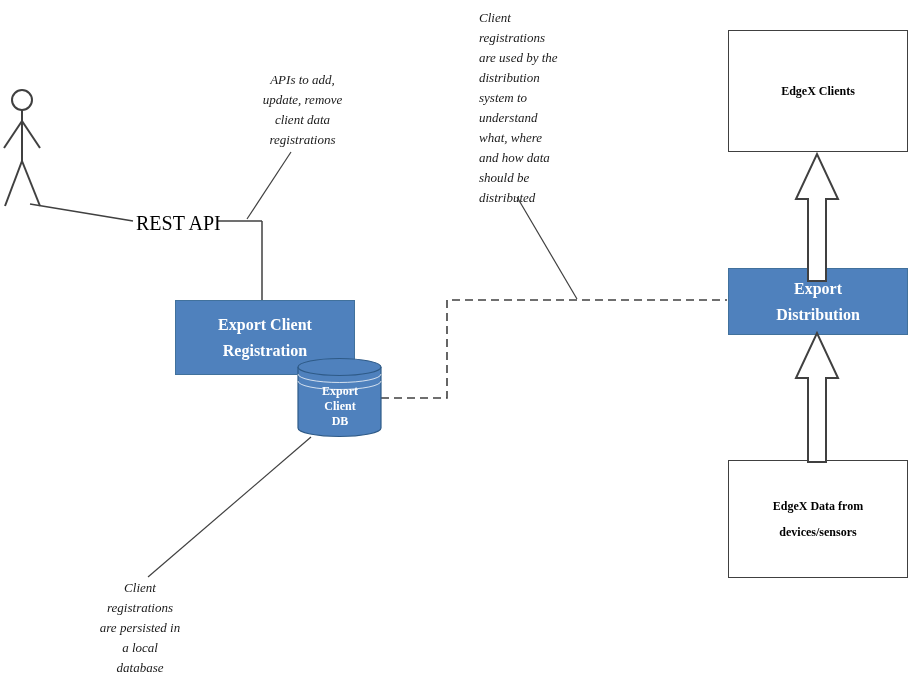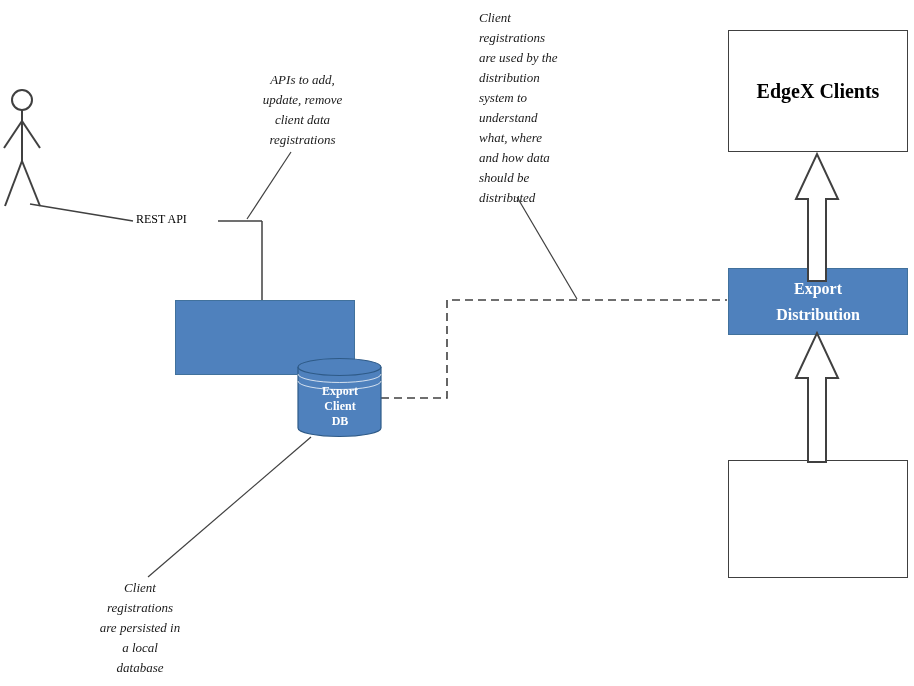--- a/index.html
+++ b/index.html
@@ -24,31 +24,31 @@
     z-index:1;
   }
   #svg-layer{position:absolute;left:0;top:0;z-index:2;}
   .label-layer{z-index:3;font-family:Liberation Serif, serif;}
   .box-label{
     display:flex;align-items:center;justify-content:center;
     text-align:center;white-space:pre-line;
     font-weight:bold;z-index:3;
   }
   .box-label.on-blue{color:#ffffff;font-size:16px;line-height:26px;}
-  .box-label.on-white{color:#000000;font-size:20px;line-height:26px;}
+  .box-label.on-white{color:#000000;font-size:12px;line-height:26px;}
   .db-label{
     color:#ffffff;font-weight:bold;font-size:12px;line-height:15px;
     text-align:center;white-space:pre-line;z-index:3;
   }
   .annotation{
     font-style:italic;font-size:13px;line-height:20px;color:#1a1a1a;
     white-space:pre-line;z-index:3;
   }
   .plain-label{
-    font-size:12px;color:#000000;z-index:3;white-space:nowrap;
+    font-size:20px;color:#000000;z-index:3;white-space:nowrap;
   }
 </style>
 </head>
 <body>
 
 <div id="canvas">
 
   <div class="abs blue-box" style="left:175px;top:300px;width:180px;height:75px;"></div>
   <div class="abs blue-box" style="left:728px;top:268px;width:180px;height:67px;"></div>
   <div class="abs white-box" style="left:728px;top:30px;width:180px;height:122px;"></div>
@@ -81,26 +81,30 @@
       <path d="M298,367 V428 A41.5 8.5 0 0 0 381,428 V367" fill="#4f81bd" stroke="#2e5a87" stroke-width="1.2"></path>
       <ellipse cx="339.5" cy="367" rx="41.5" ry="8.5" fill="#4f81bd" stroke="#2e5a87" stroke-width="1.2"></ellipse>
       <path d="M298,374 A41.5 8.5 0 0 0 381,374" fill="none" stroke="#ffffff" stroke-width="1" opacity="0.75"></path>
       <path d="M298,381 A41.5 8.5 0 0 0 381,381" fill="none" stroke="#ffffff" stroke-width="1" opacity="0.75"></path>
     </g>
 
     <polygon points="808,281 808,199 796,199 817,154 838,199 826,199 826,281" fill="#ffffff" stroke="#404040" stroke-width="2"></polygon>
     <polygon points="808,462 808,378 796,378 817,333 838,378 826,378 826,462" fill="#ffffff" stroke="#404040" stroke-width="2"></polygon>
   </svg>
 
+  <div class="abs box-label on-blue label-layer" style="left:175px;top:300px;width:180px;height:75px;">Export Client
+Registration</div>
 
   <div class="abs box-label on-blue label-layer" style="left:728px;top:268px;width:180px;height:67px;">Export
 Distribution</div>
 
   <div class="abs box-label on-white label-layer" style="left:728px;top:30px;width:180px;height:122px;">EdgeX Clients</div>
 
+  <div class="abs box-label on-white label-layer" style="left:728px;top:460px;width:180px;height:118px;">EdgeX Data from
+devices/sensors</div>
 
   <div class="abs db-label label-layer" style="left:299px;top:384px;width:82px;">Export
 Client
 DB</div>
 
   <div class="abs plain-label label-layer" style="left:136px;top:212px;">REST API</div>
 
   <div class="abs annotation label-layer" style="left:245px;top:70px;width:115px;text-align:center;">APIs to add,
 update, remove
 client data

